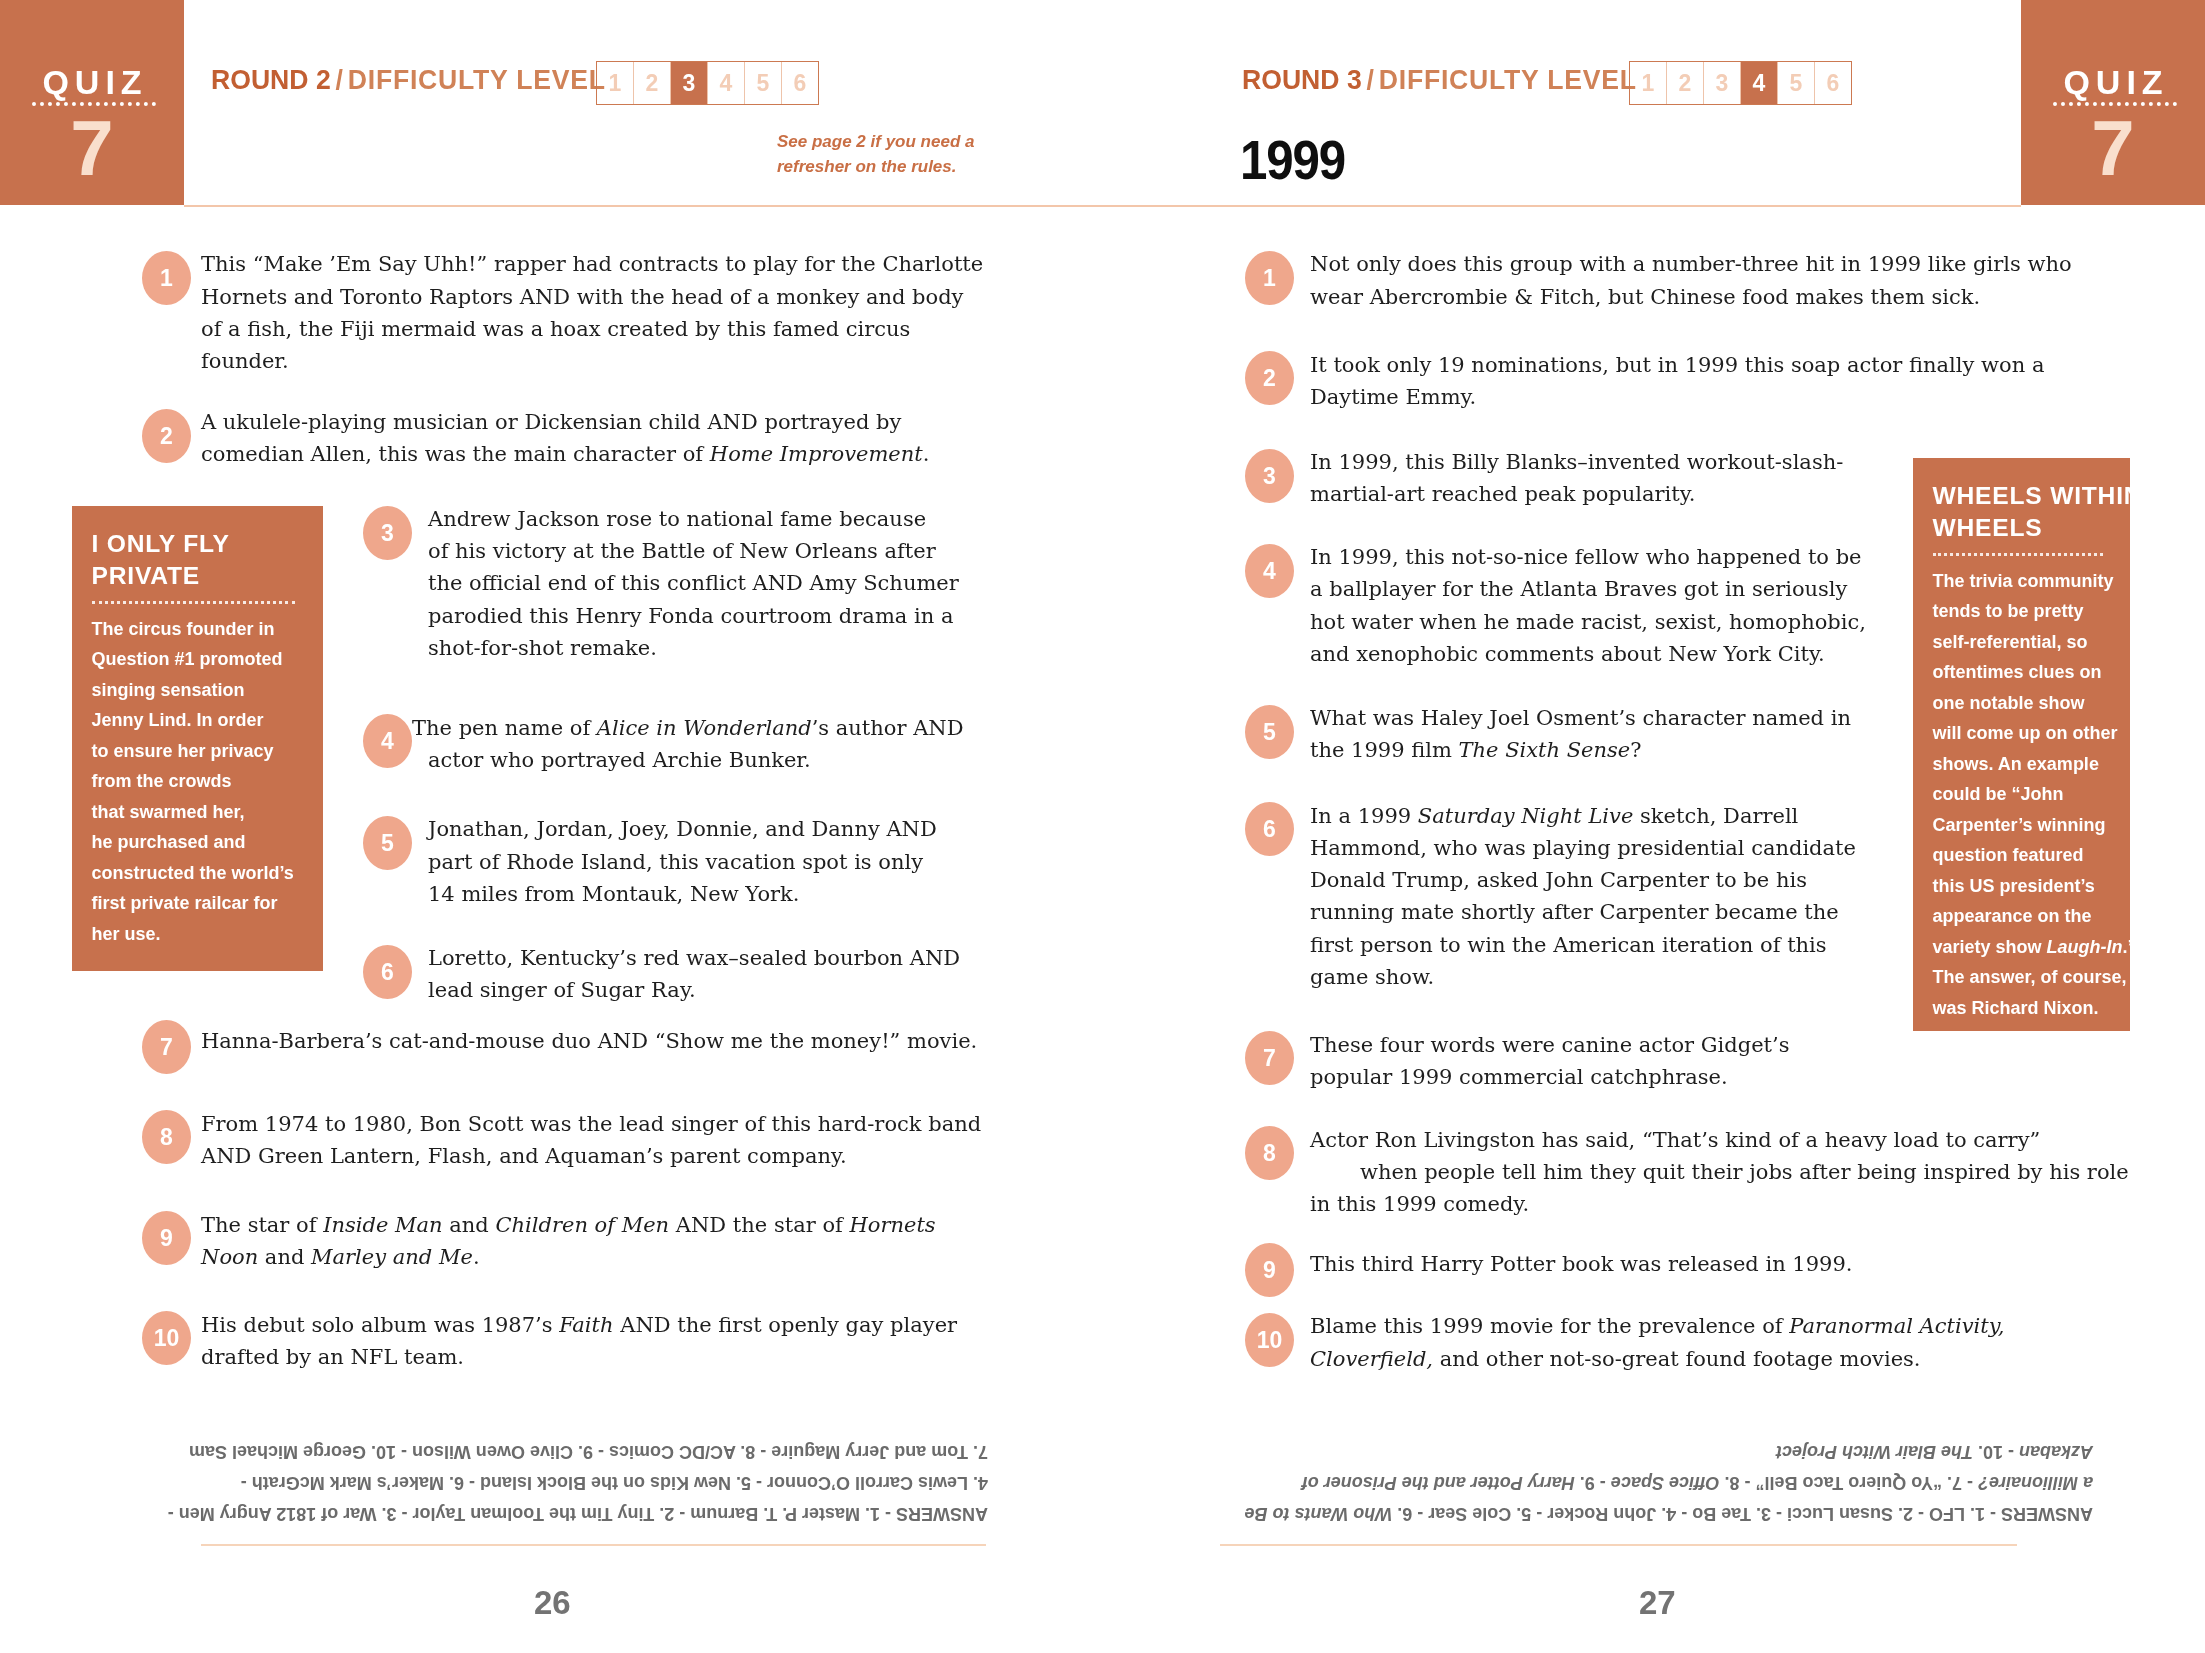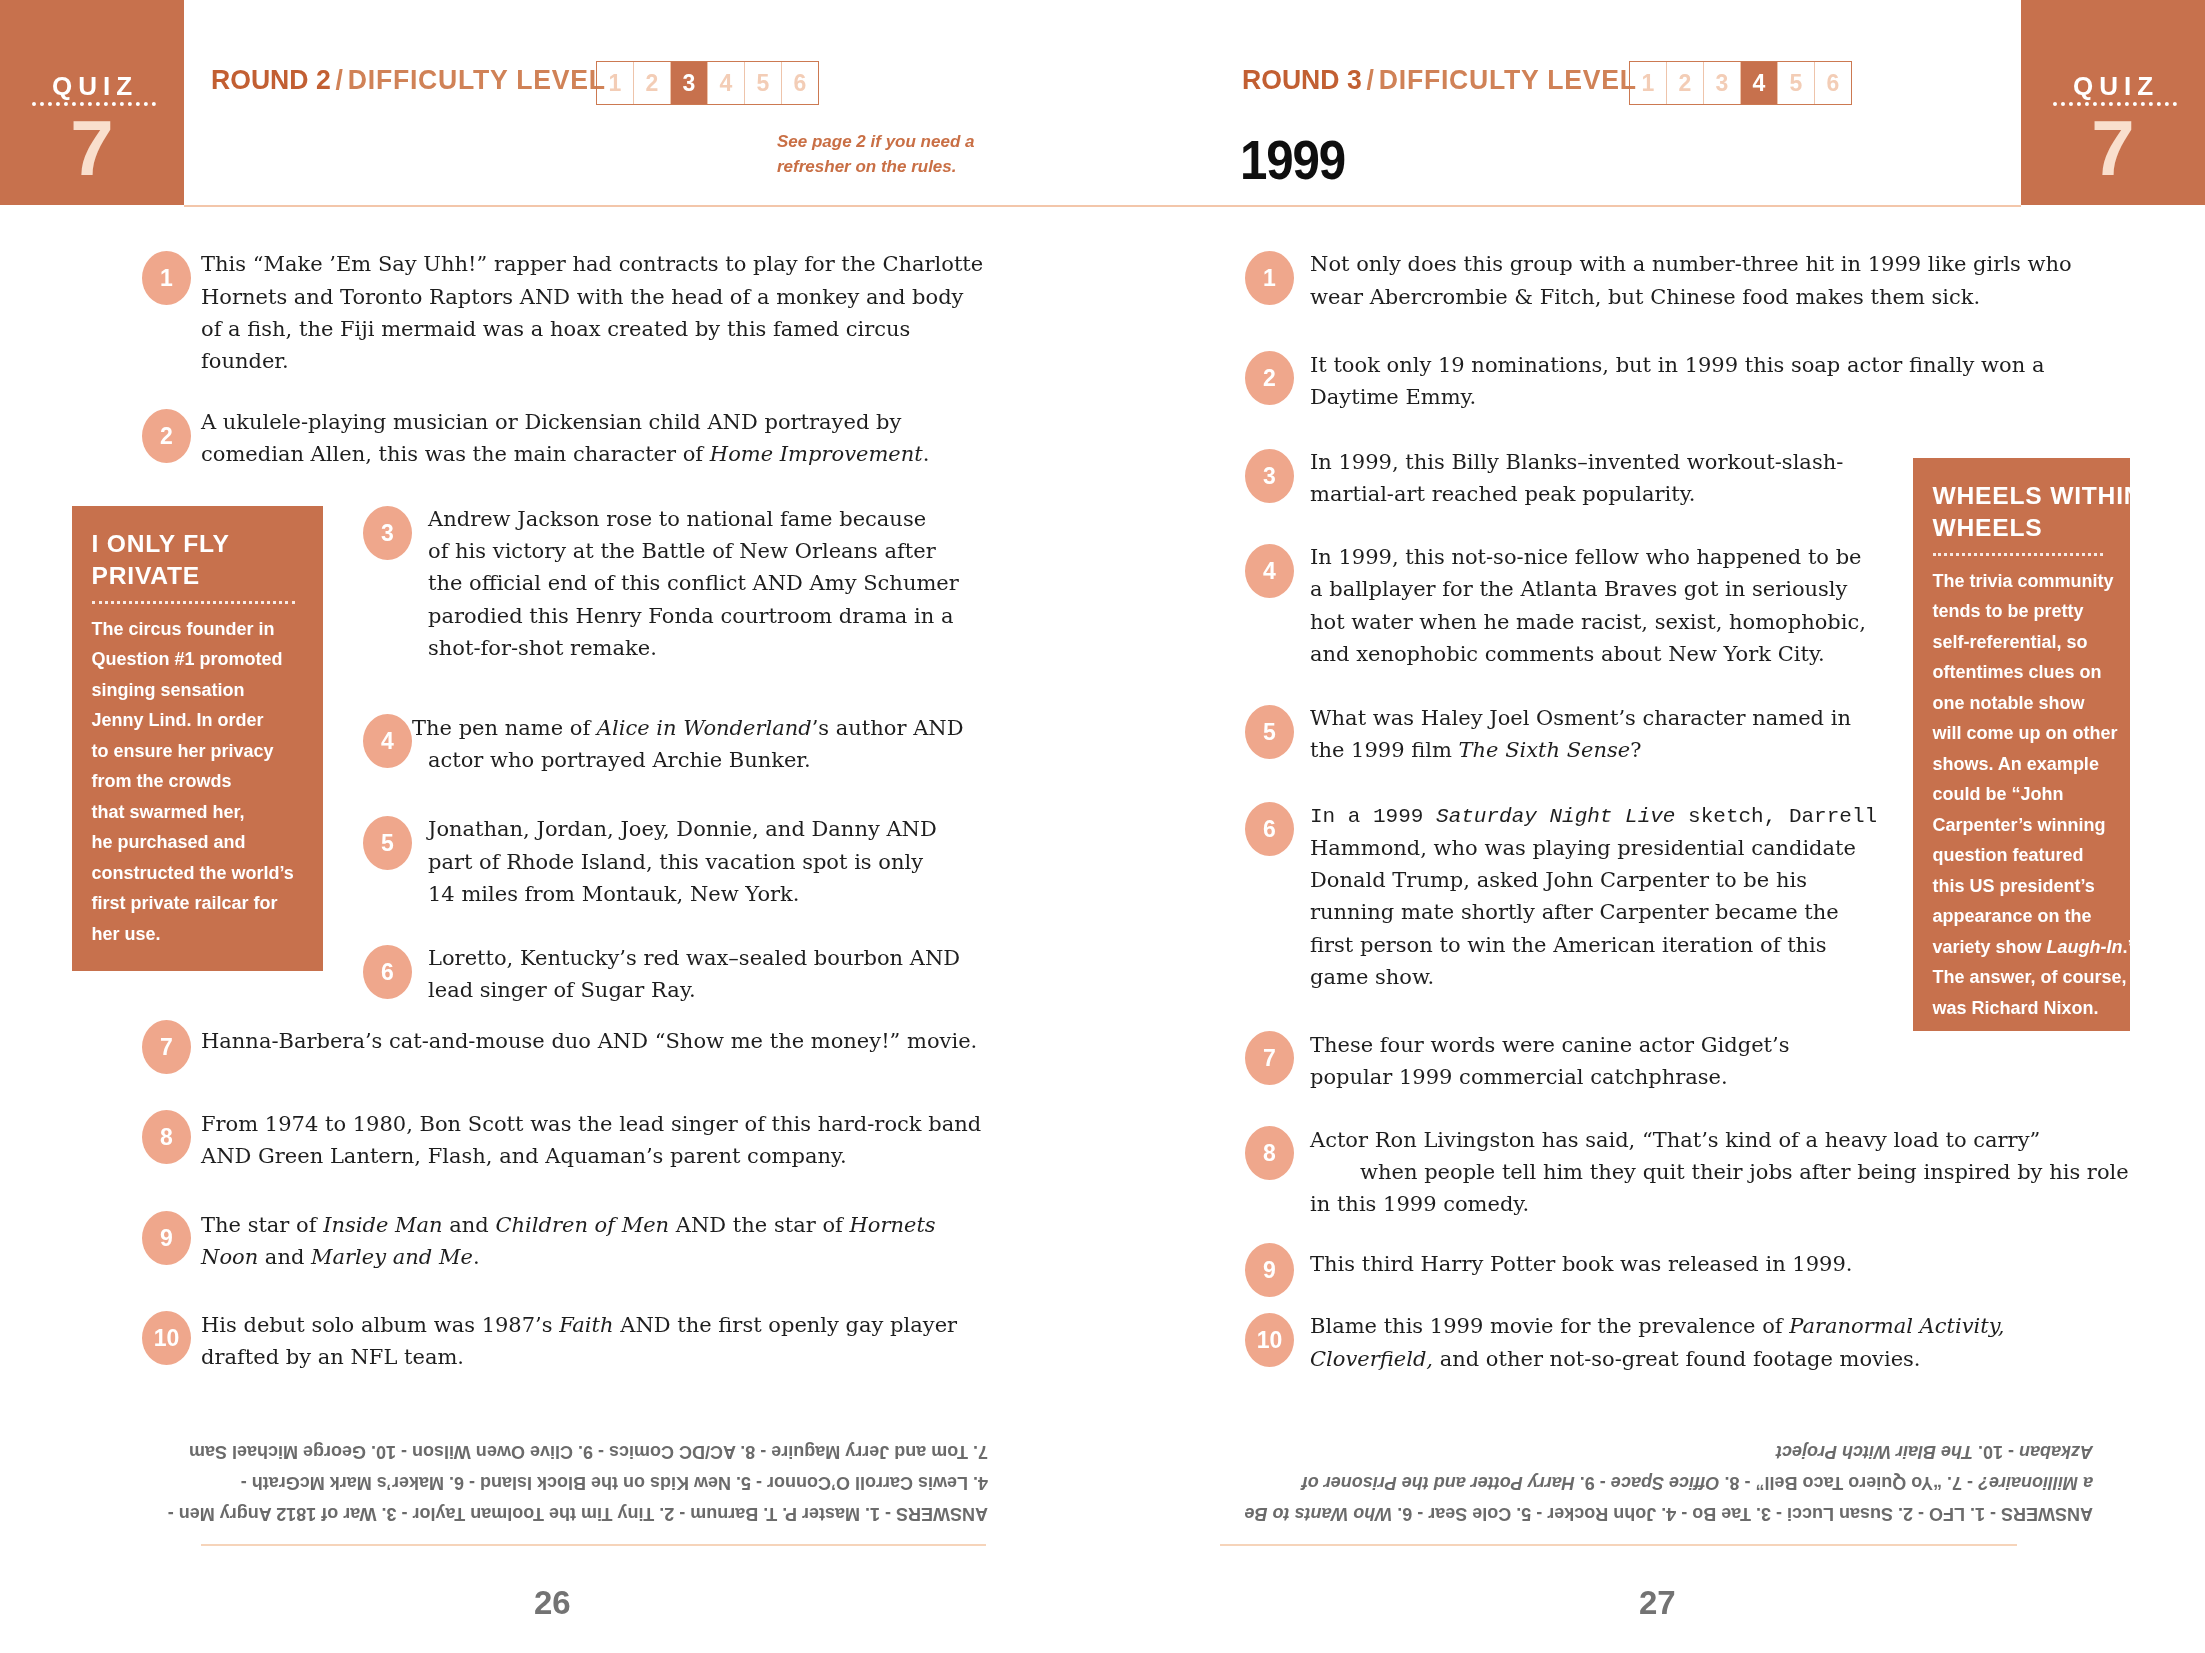--- a/index.html
+++ b/index.html
@@ -3,21 +3,21 @@
 <meta charset="utf-8">
 <style>
   html,body{margin:0;padding:0;}
   .spread{position:relative;width:2205px;height:1654px;background:#ffffff;overflow:hidden;
           font-family:"Liberation Sans",sans-serif;}
   
   .tab{position:absolute;top:0;width:184px;height:205px;background:#c7714d;}
   .tab-left{left:0;}
   .tab-right{left:2021px;}
   .quiz-word{position:absolute;top:63px;left:0;width:100%;text-align:center;
-             color:#fff;font-weight:bold;font-size:26px;letter-spacing:6px;text-indent:6px;margin-top:8px;}
+             color:#fff;font-weight:bold;font-size:34px;letter-spacing:6px;text-indent:6px;}
   .tab-dots{position:absolute;top:102px;left:32px;width:124px;height:0;border-bottom:4.2px dotted #ffffff;}
   .quiz-num{position:absolute;top:109px;left:0;width:100%;text-align:center;
             color:#f9dfcd;font-weight:bold;font-size:78px;line-height:78px;}
   
   .hrule{position:absolute;top:205px;left:184px;width:1837px;height:1.7px;background:#f3c6aa;}
   .prule{position:absolute;top:1544px;height:1.7px;background:#f6d4ba;}
   
   .roundline{position:absolute;top:64px;font-size:28px;font-weight:bold;white-space:nowrap;}
   .roundline .cond{display:inline-block;transform:scaleX(.95);transform-origin:left center;}
   .round{color:#c25f32;}
@@ -192,21 +192,21 @@
       <div class="qline" style="left: 1310px; top: 484px;"><span>martial-art reached peak popularity.</span></div>
       <div class="badge" style="left: 1245px; top: 544px;">4</div>
       <div class="qline" style="left: 1310px; top: 547px;"><span>In 1999, this not-so-nice fellow who happened to be</span></div>
       <div class="qline" style="left: 1310px; top: 579px;"><span>a ballplayer for the Atlanta Braves got in seriously</span></div>
       <div class="qline" style="left: 1310px; top: 612px;"><span>hot water when he made racist, sexist, homophobic,</span></div>
       <div class="qline" style="left: 1310px; top: 644px;"><span>and xenophobic comments about New York City.</span></div>
       <div class="badge" style="left: 1245px; top: 705px;">5</div>
       <div class="qline" style="left: 1310px; top: 708px;"><span>What was Haley Joel Osment’s character named in</span></div>
       <div class="qline" style="left: 1310px; top: 740px;"><span>the 1999 film </span><span class="it">The Sixth Sense</span><span>?</span></div>
       <div class="badge" style="left: 1245px; top: 802px;">6</div>
-      <div class="qline" style="left: 1310px; top: 806px; font-family: Liberation Mono, monospace;"><span>In a 1999 </span><span class="it">Saturday Night Live</span><span> sketch, Darrell</span></div>
+      <div class="qline" style="left: 1310px; top: 806px;"><span>In a 1999 </span><span class="it">Saturday Night Live</span><span> sketch, Darrell</span></div>
       <div class="qline" style="left: 1310px; top: 838px;"><span>Hammond, who was playing presidential candidate</span></div>
       <div class="qline" style="left: 1310px; top: 870px;"><span>Donald Trump, asked John Carpenter to be his</span></div>
       <div class="qline" style="left: 1310px; top: 902px;"><span>running mate shortly after Carpenter became the</span></div>
       <div class="qline" style="left: 1310px; top: 935px;"><span>first person to win the American iteration of this</span></div>
       <div class="qline" style="left: 1310px; top: 967px;"><span>game show.</span></div>
       <div class="badge" style="left: 1245px; top: 1031px;">7</div>
       <div class="qline" style="left: 1310px; top: 1035px;"><span>These four words were canine actor Gidget’s</span></div>
       <div class="qline" style="left: 1310px; top: 1067px;"><span>popular 1999 commercial catchphrase.</span></div>
       <div class="badge" style="left: 1245px; top: 1126px;">8</div>
       <div class="qline" style="left: 1310px; top: 1130px;"><span>Actor Ron Livingston has said, “That’s kind of a heavy load to carry”</span></div>

